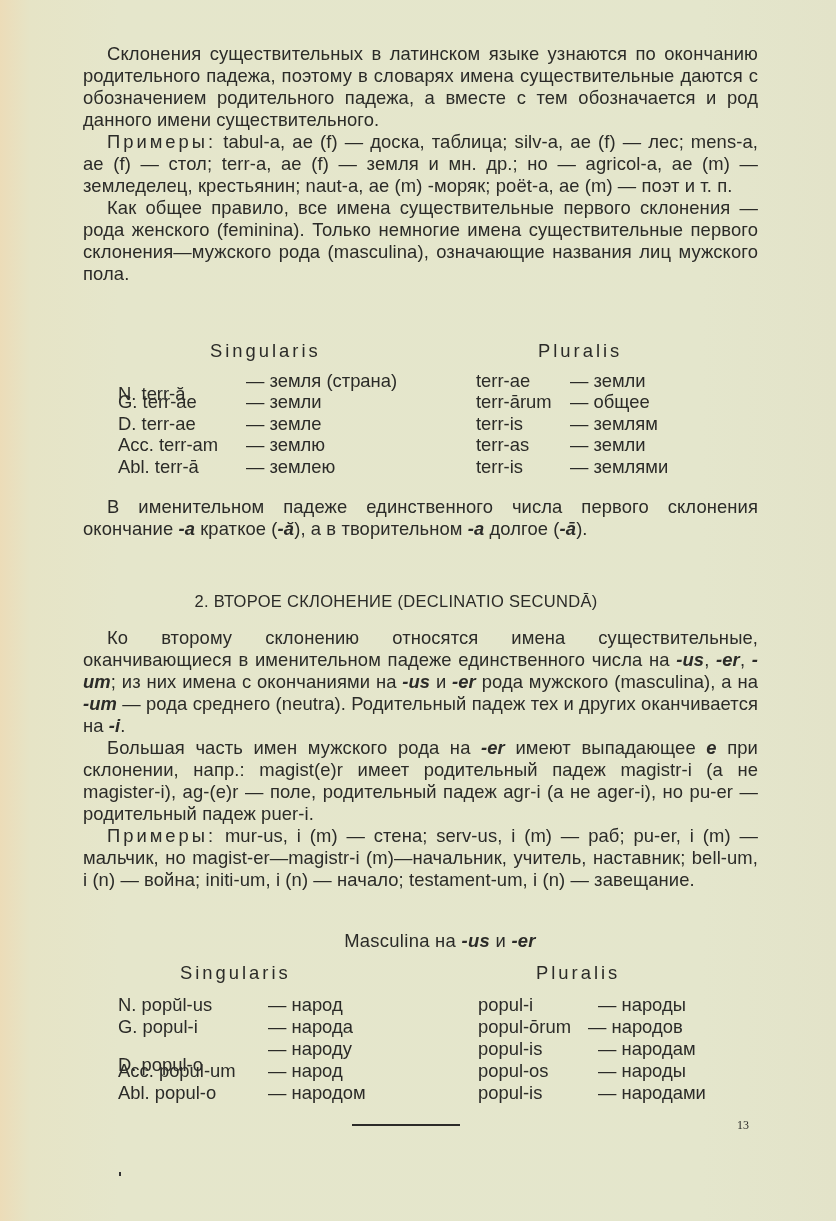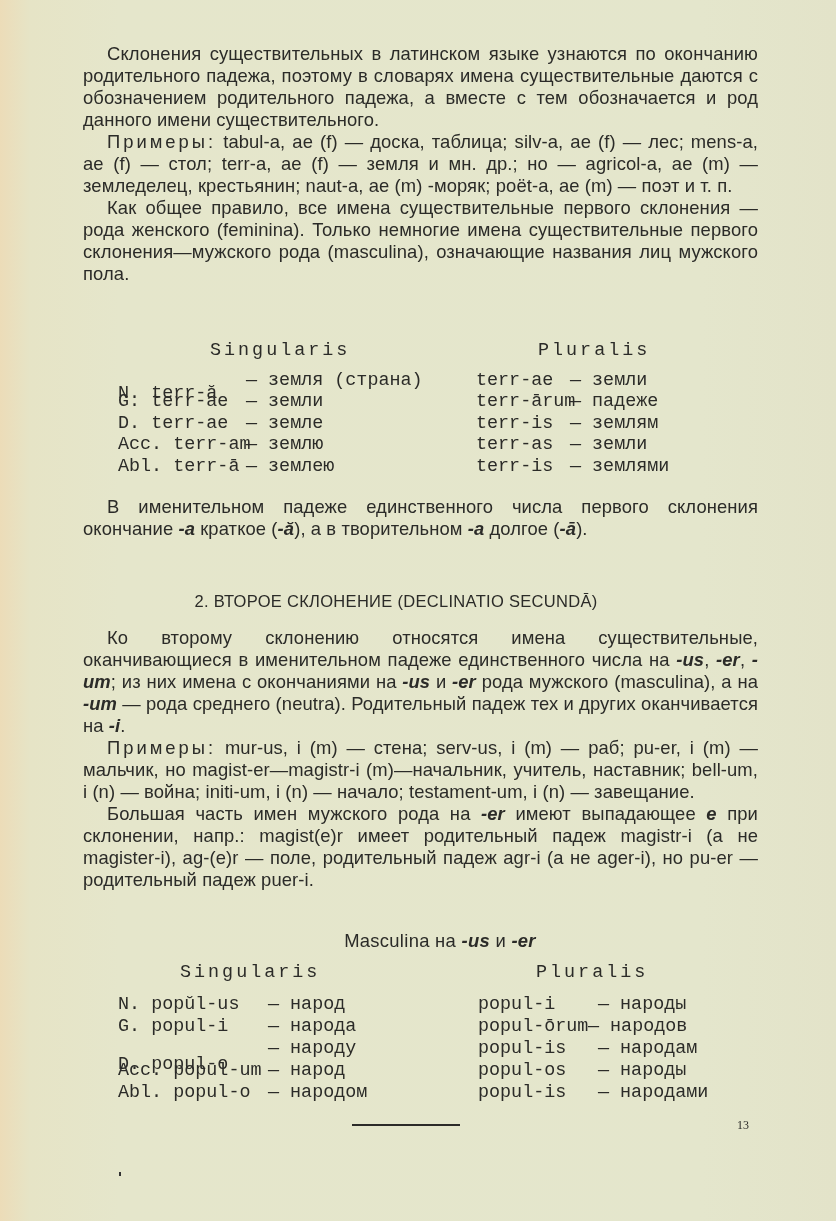--- a/index.html
+++ b/index.html
@@ -15,21 +15,21 @@
     position:absolute; left:83px; width:675px;
     font-family: "Liberation Sans Narrow", "Liberation Sans", sans-serif;
     font-size:18.4px; line-height:22px;
     text-align:justify; letter-spacing:0.1px;
   }
   .p { margin:0; text-indent:24px; }
   .spaced { letter-spacing:3px; }
   .it { font-style:italic; font-weight:bold; }
   .table {
     position:absolute; font-size:18.4px; line-height:21.5px;
-    font-family:Liberation Mono, monospace;
+    font-family:Liberation Sans, sans-serif;
   }
   .col-head { position:absolute; letter-spacing:3px; font-size:18.4px; }
   .row { position:absolute; white-space:nowrap; }
   .heading {
     position:absolute; left:0; width:792px; text-align:center;
     font-family:"Liberation Sans", sans-serif; font-size:16.5px; letter-spacing:0.3px;
   }
   .rule { position:absolute; left:352px; top:1124px; width:108px; height:1.5px; background:#2b2b28; }
   .page-num { position:absolute; left:737px; top:1118px; font-size:12px; font-family:"Liberation Serif", serif; }
   .speck { position:absolute; left:119px; top:1172px; width:2px; height:4px; background:#333; }
@@ -50,21 +50,21 @@
     <span class="col-head" style="left:538px; top:0;">Pluralis</span>
 
     <div class="row" style="left:118px; top:30px;margin-top:13px;"><span>N.</span> <span>terr-ă</span></div>
     <div class="row" style="left:246px; top:30px;">— земля (страна)</div>
     <div class="row" style="left:476px; top:30px;">terr-ae</div>
     <div class="row" style="left:570px; top:30px;">— земли</div>
 
     <div class="row" style="left:118px; top:51px;"><span>G.</span> <span>terr-ae</span></div>
     <div class="row" style="left:246px; top:51px;">— земли</div>
     <div class="row" style="left:476px; top:51px;">terr-ārum</div>
-    <div class="row" style="left:570px; top:51px;">— падеже</div>
+    <div class="row" style="left:570px; top:51px;">— общее</div>
 
     <div class="row" style="left:118px; top:73px;"><span>D.</span> <span>terr-ae</span></div>
     <div class="row" style="left:246px; top:73px;">— земле</div>
     <div class="row" style="left:476px; top:73px;">terr-is</div>
     <div class="row" style="left:570px; top:73px;">— землям</div>
 
     <div class="row" style="left:118px; top:94px;"><span>Acc.</span> <span>terr-am</span></div>
     <div class="row" style="left:246px; top:94px;">— землю</div>
     <div class="row" style="left:476px; top:94px;">terr-as</div>
     <div class="row" style="left:570px; top:94px;">— земли</div>
@@ -80,24 +80,24 @@
       <span>В именительном падеже единственного числа первого склонения окончание </span><span class="it">-a</span><span> краткое (</span><span class="it">-ă</span><span>), а в творительном </span><span class="it">-a</span><span> долгое (</span><span class="it">-ā</span><span>).</span>
     </p>
   </div>
 
   <div class="heading" style="top:592px;">2. ВТОРОЕ СКЛОНЕНИЕ (DECLINATIO SECUNDĀ)</div>
 
   <div class="text-block" style="top:627px;">
     <p class="p">
       <span>Ко второму склонению относятся имена существительные, оканчивающиеся в именительном падеже единственного числа на </span><span class="it">-us</span><span>, </span><span class="it">-er</span><span>, </span><span class="it">-um</span><span>; из них имена с окончаниями на </span><span class="it">-us</span><span> и </span><span class="it">-er</span><span> рода мужского (masculina), а на </span><span class="it">-um</span><span> — рода среднего (neutra). Родительный падеж тех и других оканчивается на </span><span class="it">-i</span><span>.</span>
     </p>
-    <p class="p"><span class="spaced">Примеры:</span><span> mur-us, i (m) — стена; serv-us, i (m) — раб; pu-er, i (m) — мальчик, но magist-er—magistr-i (m)—начальник, учитель, наставник; bell-um, i (n) — война; initi-um, i (n) — начало; testament-um, i (n) — завещание.</span></p>
     <p class="p">
       <span>Большая часть имен мужского рода на </span><span class="it">-er</span><span> имеют выпадающее </span><span class="it">e</span><span> при склонении, напр.: magist(e)r имеет родительный падеж magistr-i (а не magister-i), ag-(e)r — поле, родительный падеж agr-i (а не ager-i), но pu-er — родительный падеж puer-i.</span>
     </p>
+    <p class="p"><span class="spaced">Примеры:</span><span> mur-us, i (m) — стена; serv-us, i (m) — раб; pu-er, i (m) — мальчик, но magist-er—magistr-i (m)—начальник, учитель, наставник; bell-um, i (n) — война; initi-um, i (n) — начало; testament-um, i (n) — завещание.</span></p>
   </div>
 
   <div class="heading" style="top:930px; font-size:18.4px;margin-left:44px;">
     <span>Masculina на </span><span class="it">-us</span><span> и </span><span class="it">-er</span>
   </div>
 
   <div class="table" style="left:0; top:962px; width:836px; height:150px;">
     <span class="col-head" style="left:180px; top:0;">Singularis</span>
     <span class="col-head" style="left:536px; top:0;">Pluralis</span>
 

